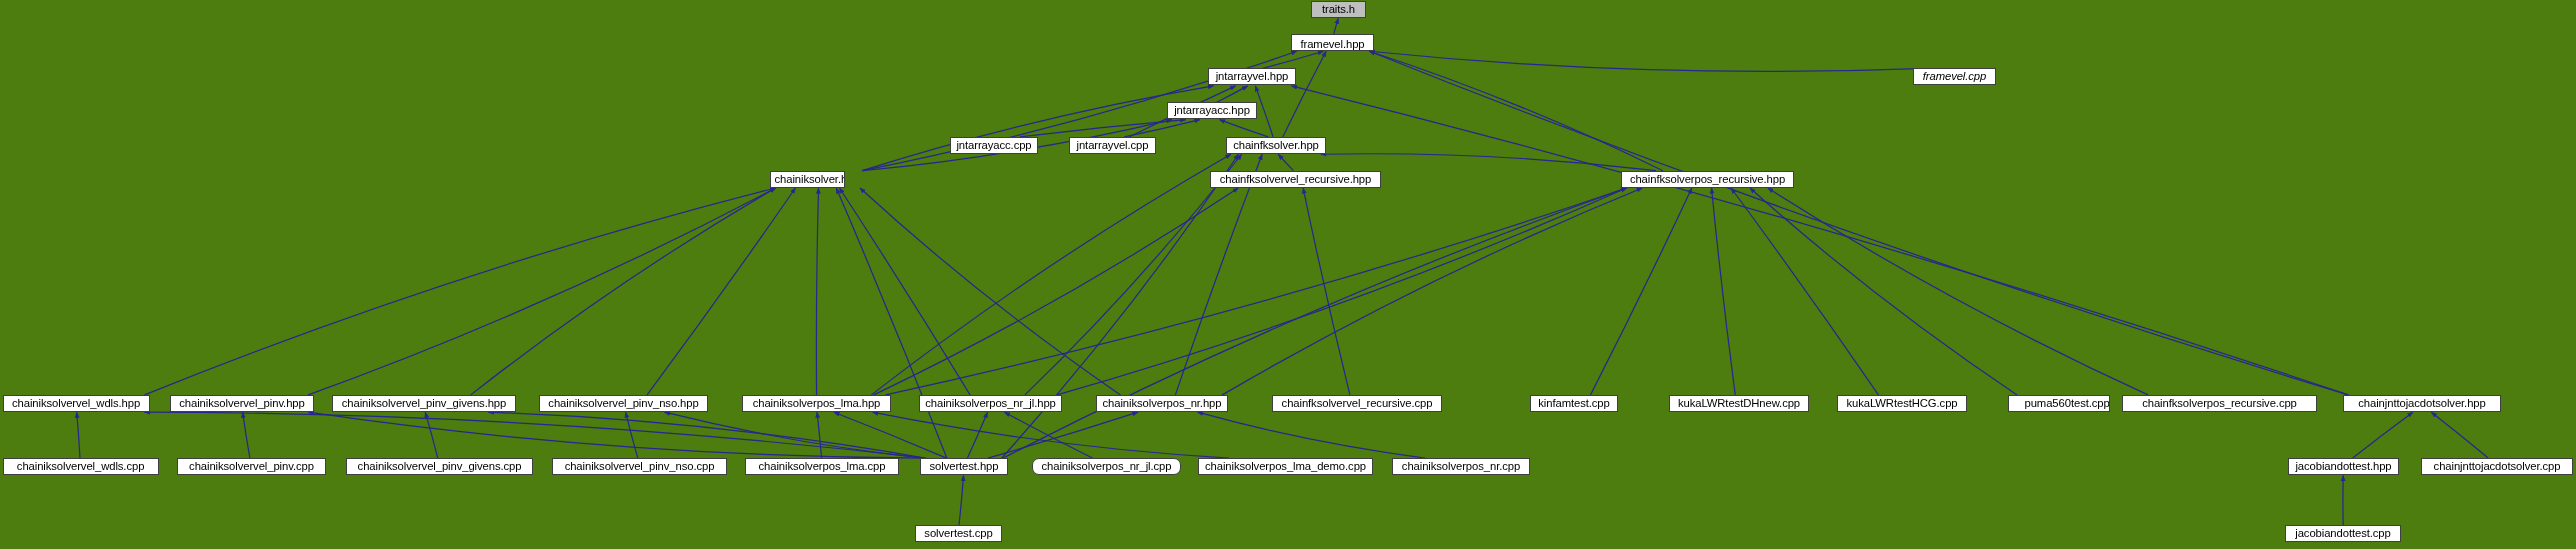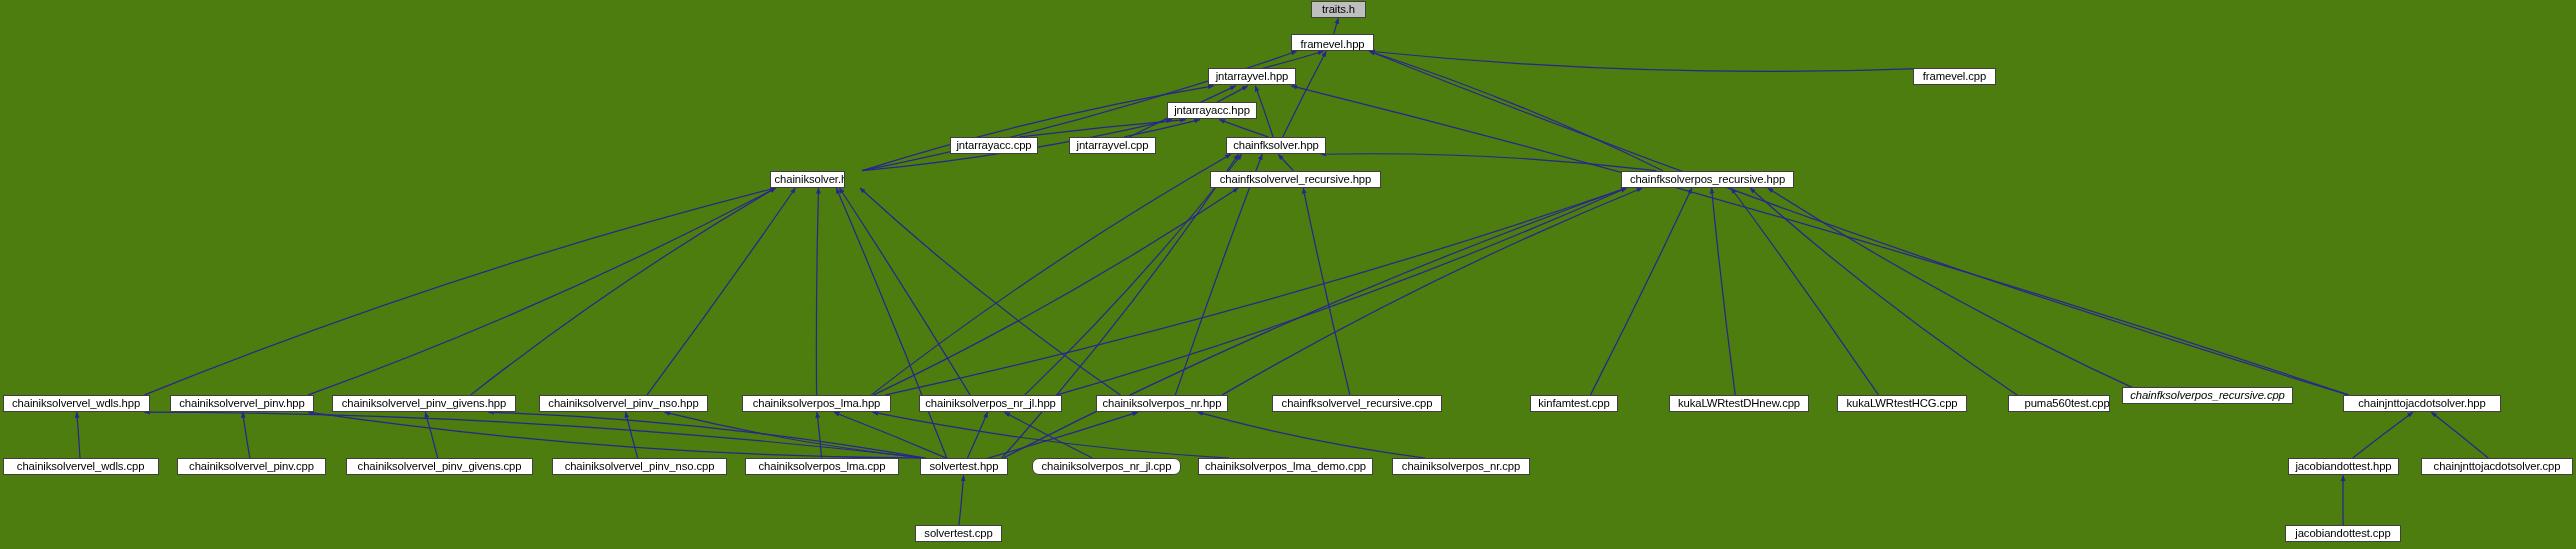--- a/index.html
+++ b/index.html
@@ -126,21 +126,21 @@
       <path d="M2707,607 Q2706.5,578.0 2707,549" fill="none" stroke="#26268f" stroke-width="1.4" marker-end="url(#arrowhead)"></path>
       <path d="M1107.84,607 Q1111.0,578.0 1113.16,549" fill="none" stroke="#26268f" stroke-width="1.4" marker-end="url(#arrowhead)"></path>
     </svg>
   <div id="node-layer">
       <div class="gnode root" style="left: 1311px; top: 0.9px; width: 55px; height: 17.3px; font-size: 11.3px;">
         <span class="lbl">traits.h</span>
       </div>
       <div class="gnode" style="left: 1291px; top: 34px; width: 83px; height: 17.3px; font-size: 11.3px; align-items: flex-end;">
         <span class="lbl">framevel.hpp</span>
       </div>
-      <div class="gnode" style="left: 1913px; top: 68px; width: 83px; height: 17.3px; font-size: 11.3px;">
+      <div class="gnode" style="left: 1913px; top: 68px; width: 83px; height: 17.3px; font-size: 11.3px; font-style: italic;">
         <span class="lbl">framevel.cpp</span>
       </div>
       <div class="gnode" style="left: 1208px; top: 68px; width: 88px; height: 17.3px; font-size: 11.3px;">
         <span class="lbl">jntarrayvel.hpp</span>
       </div>
       <div class="gnode" style="left: 1167px; top: 102px; width: 90px; height: 17.3px; font-size: 11.3px;">
         <span class="lbl">jntarrayacc.hpp</span>
       </div>
       <div class="gnode" style="left: 950px; top: 137px; width: 88px; height: 17.3px; font-size: 11.3px;">
         <span class="lbl">jntarrayacc.cpp</span>
@@ -189,21 +189,21 @@
       </div>
       <div class="gnode" style="left: 1669px; top: 395px; width: 140px; height: 17.3px; font-size: 11.3px;">
         <span class="lbl">kukaLWRtestDHnew.cpp</span>
       </div>
       <div class="gnode" style="left: 1837px; top: 395px; width: 130px; height: 17.3px; font-size: 11.3px;">
         <span class="lbl">kukaLWRtestHCG.cpp</span>
       </div>
       <div class="gnode" style="left: 2008px; top: 395px; width: 102px; height: 17px; font-size: 11.3px; padding-left: 12px;">
         <span class="lbl">puma560test.cpp</span>
       </div>
-      <div class="gnode" style="left: 2122px; top: 387px; width: 171px; height: 17.3px; font-size: 11.3px; font-style: italic;">
+      <div class="gnode" style="left: 2122px; top: 395px; width: 195px; height: 17.3px; font-size: 11.3px;">
         <span class="lbl">chainfksolverpos_recursive.cpp</span>
       </div>
       <div class="gnode" style="left: 2343px; top: 395px; width: 158px; height: 17.3px; font-size: 11.3px;">
         <span class="lbl">chainjnttojacdotsolver.hpp</span>
       </div>
       <div class="gnode" style="left: 2.6px; top: 458px; width: 156px; height: 17.3px; font-size: 11.3px;">
         <span class="lbl">chainiksolvervel_wdls.cpp</span>
       </div>
       <div class="gnode" style="left: 177px; top: 458px; width: 149px; height: 17.3px; font-size: 11.3px;">
         <span class="lbl">chainiksolvervel_pinv.cpp</span>

